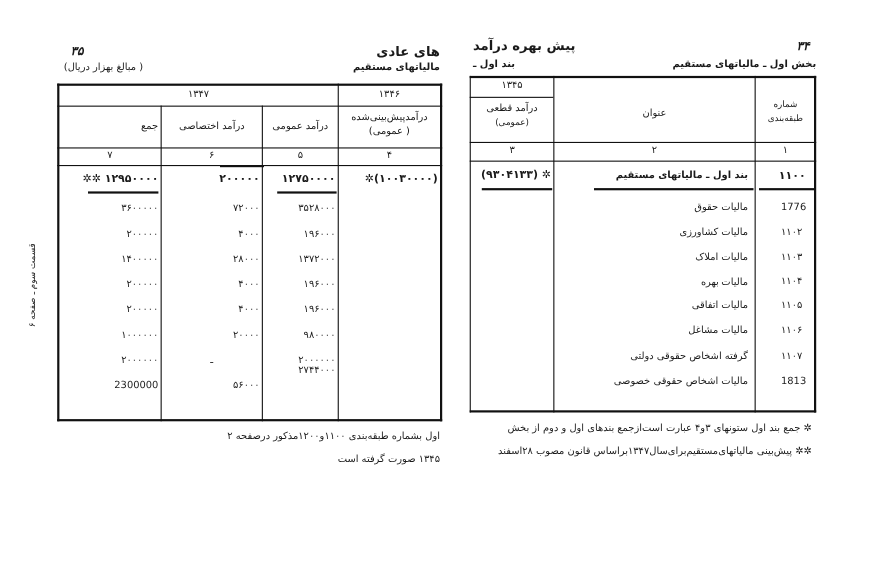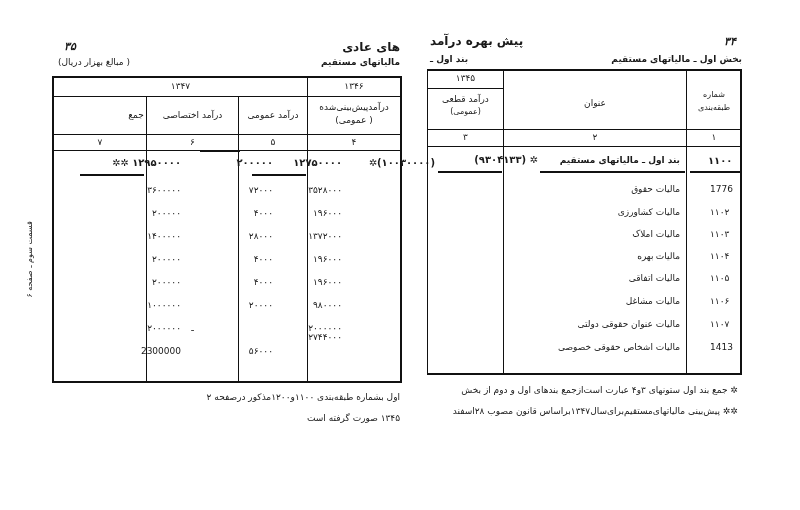--- a/index.html
+++ b/index.html
@@ -16,21 +16,21 @@
   .cell-text { font-size: 9px; }
   .num { font-size: 9px; }
   .numb { font-size: 10px; font-weight: bold; }
   .line { position: absolute; background: #111; }
   .note { font-size: 9px; white-space: nowrap; }
   .vtext {
     position: absolute; font-size: 8px; white-space: nowrap;
     transform: rotate(-90deg); transform-origin: center center;
   }
   .center { text-align: center; }
-  .right { text-align: right; margin-left: 37px; }
+  .right { text-align: right; }
 </style>
 </head>
 <body>
 
 <div>
   <div class="abs pg" style="left:64px; top:40px;">۳۵</div>
   <div class="abs hdr-title rtl" style="right:400px; top:40px;">های عادی</div>
   <div class="abs hdr-sub rtl" style="left:58px; top:57px;">( مبالغ بهزار دریال)</div>
   <div class="abs hdr-sub rtl bold" style="right:400px; top:57px;">مالیاتهای مستقیم</div>
 
@@ -183,24 +183,24 @@
     </div>
     <div>
       <div class="abs cell-text rtl" style="right:120px; top:273px;">مالیات اتفاقی</div>
       <div class="abs num" style="left:710px; top:273px;">۱۱۰۵</div>
     </div>
     <div>
       <div class="abs cell-text rtl" style="right:120px; top:296px;">مالیات مشاغل</div>
       <div class="abs num" style="left:710px; top:296px;">۱۱۰۶</div>
     </div>
     <div>
-      <div class="abs cell-text rtl" style="right:120px; top:319px;">مالیات عنوان حقوقی دولتی</div>
+      <div class="abs cell-text rtl" style="right:120px; top:319px;">گرفته اشخاص حقوقی دولتی</div>
       <div class="abs num" style="left:710px; top:319px;">۱۱۰۷</div>
     </div>
     <div>
       <div class="abs cell-text rtl" style="right:120px; top:342px;">مالیات اشخاص حقوقی خصوصی</div>
-      <div class="abs num" style="left:710px; top:342px;">1413</div>
+      <div class="abs num" style="left:710px; top:342px;">1813</div>
     </div>
   </div>
 
   <div class="abs note rtl" style="right:62px; top:385px;">✲ جمع بند اول ستونهای ۳و۴ عبارت است‌ازجمع بندهای اول و دوم از بخش</div>
   <div class="abs note rtl" style="right:62px; top:406px;">✲✲ پیش‌بینی مالیاتهای‌مستقیم‌برای‌سال۱۳۴۷براساس قانون مصوب ۲۸اسفند</div>
 </div>
 
 </body></html>

